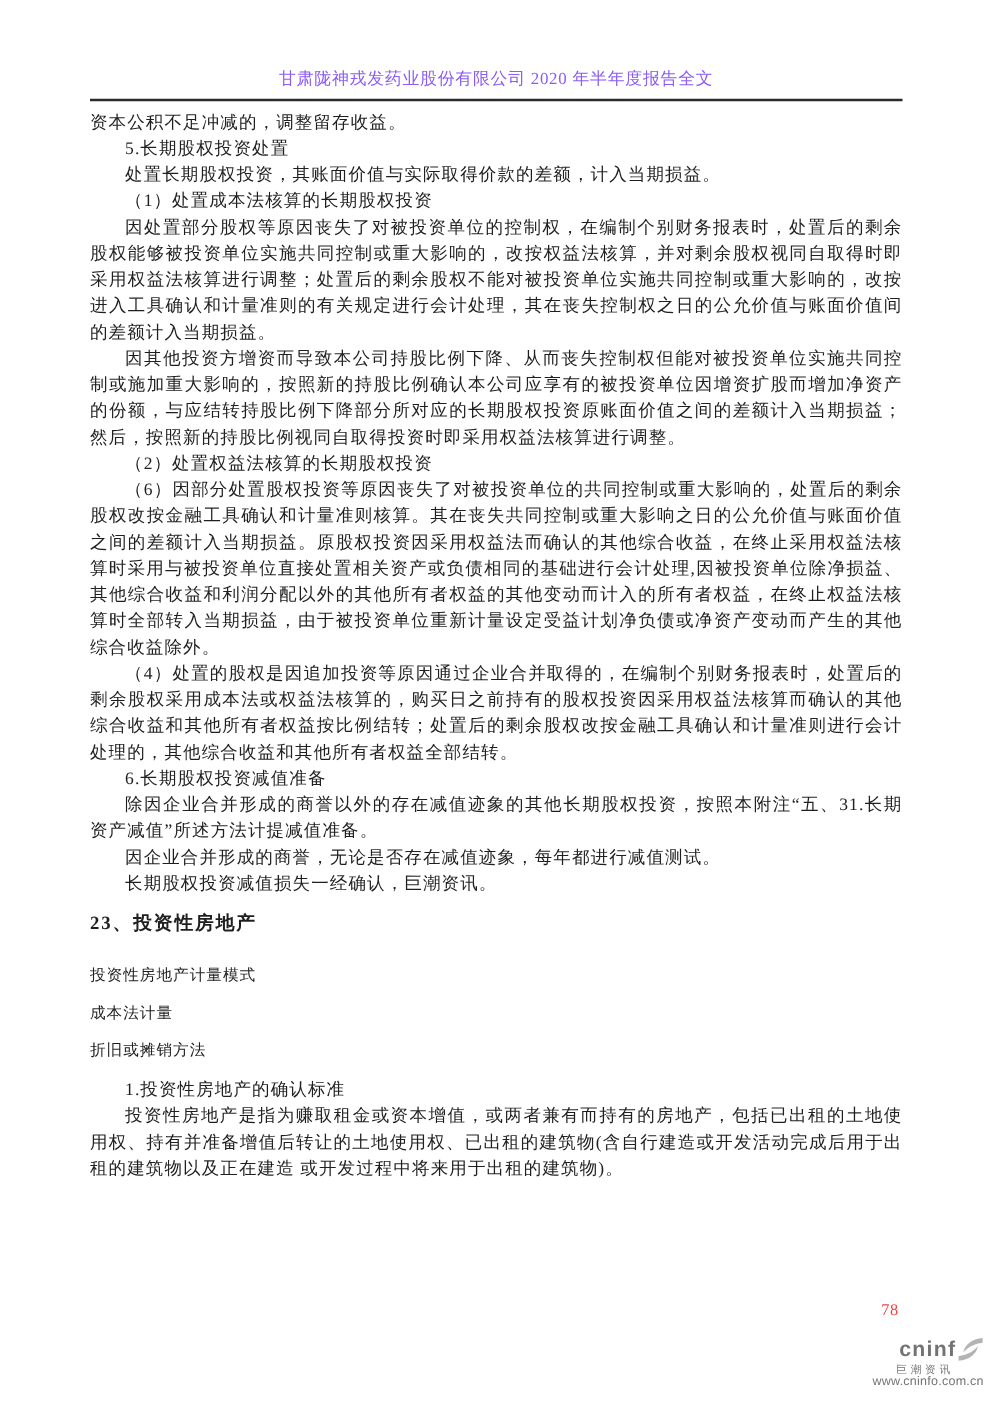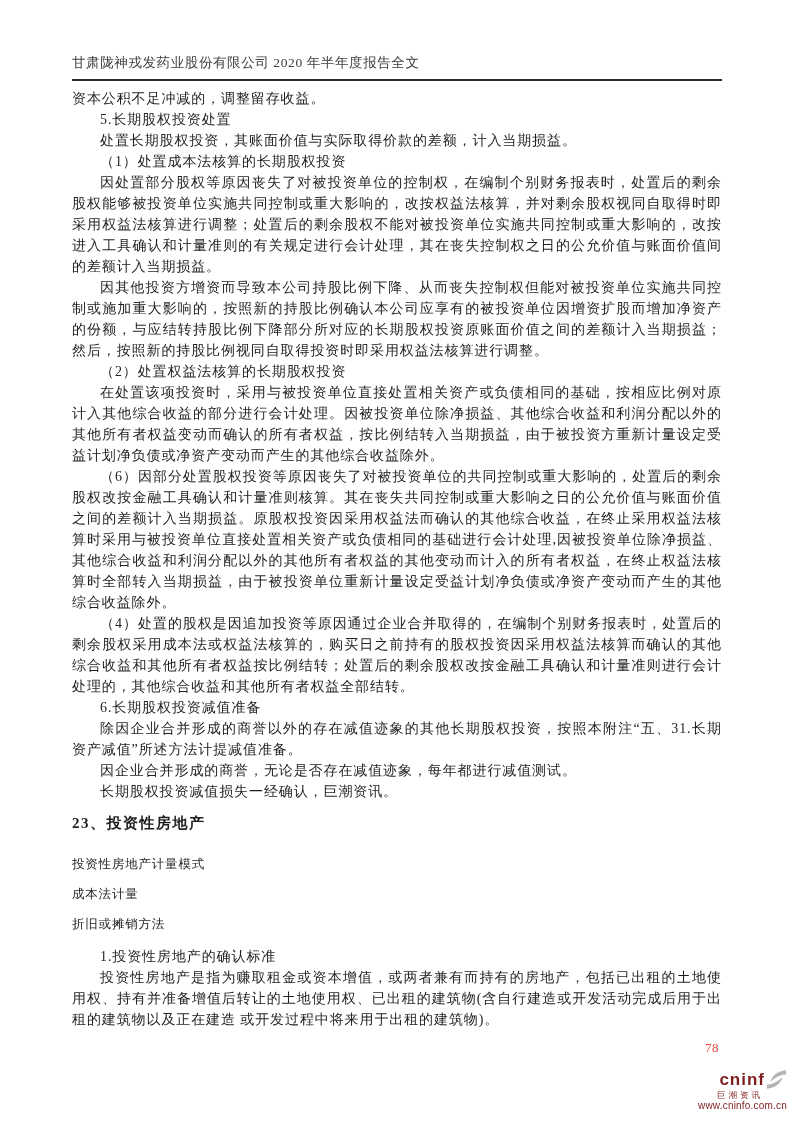--- a/index.html
+++ b/index.html
@@ -12,26 +12,26 @@
     background: #ffffff;
     font-family: "Liberation Serif", "DejaVu Serif", serif;
     color: #1f1f1f;
     overflow: hidden;
   }
   .header {
     position: absolute;
     left: 72px;
     right: 71px;
     top: 54px;
-    text-align: left;
+    text-align: center;
     font-size: 13.5px;
     letter-spacing: 0.6px;
     padding-bottom: 7px;
     border-bottom: 2px solid #2b2b2b;
-    color: #404040;
+    color: #8b5cf6;
     white-space: nowrap;
   }
   .content {
     position: absolute;
     left: 72px;
     right: 71px;
     top: 88px;
   }
   .content p {
     margin: 0;
@@ -66,21 +66,21 @@
     right: 74px;
     font-size: 13px;
     letter-spacing: 0.5px;
     color: #ef4444;
   }
   .watermark {
     position: absolute;
     right: 6px;
     bottom: 11px;
     text-align: right;
-    color: #7f1d1d;
+    color: #737373;
     font-family: "Liberation Sans", "DejaVu Sans", sans-serif;
     line-height: 1;
   }
   .wm-row {
     display: flex;
     align-items: center;
     justify-content: flex-end;
     gap: 1px;
   }
   .wm-brand {
@@ -107,21 +107,20 @@
   <div class="header">甘肃陇神戎发药业股份有限公司 2020 年半年度报告全文</div>
 
   <div class="content" id="content">
       <p class="p0">资本公积不足冲减的，调整留存收益。</p>
       <p class="p">5.长期股权投资处置</p>
       <p class="p">处置长期股权投资，其账面价值与实际取得价款的差额，计入当期损益。</p>
       <p class="p">（1）处置成本法核算的长期股权投资</p>
       <p class="p">因处置部分股权等原因丧失了对被投资单位的控制权，在编制个别财务报表时，处置后的剩余股权能够被投资单位实施共同控制或重大影响的，改按权益法核算，并对剩余股权视同自取得时即采用权益法核算进行调整；处置后的剩余股权不能对被投资单位实施共同控制或重大影响的，改按进入工具确认和计量准则的有关规定进行会计处理，其在丧失控制权之日的公允价值与账面价值间的差额计入当期损益。</p>
       <p class="p">因其他投资方增资而导致本公司持股比例下降、从而丧失控制权但能对被投资单位实施共同控制或施加重大影响的，按照新的持股比例确认本公司应享有的被投资单位因增资扩股而增加净资产的份额，与应结转持股比例下降部分所对应的长期股权投资原账面价值之间的差额计入当期损益；然后，按照新的持股比例视同自取得投资时即采用权益法核算进行调整。</p>
       <p class="p">（2）处置权益法核算的长期股权投资</p>
-      <p class="p">在处置该项投资时，采用与被投资单位直接处置相关资产或负债相同的基础，按相应比例对原计入其他综合收益的部分进行会计处理。因被投资单位除净损益、其他综合收益和利润分配以外的其他所有者权益变动而确认的所有者权益，按比例结转入当期损益，由于被投资方重新计量设定受益计划净负债或净资产变动而产生的其他综合收益除外。</p>
       <p class="p">（6）因部分处置股权投资等原因丧失了对被投资单位的共同控制或重大影响的，处置后的剩余股权改按金融工具确认和计量准则核算。其在丧失共同控制或重大影响之日的公允价值与账面价值之间的差额计入当期损益。原股权投资因采用权益法而确认的其他综合收益，在终止采用权益法核算时采用与被投资单位直接处置相关资产或负债相同的基础进行会计处理,因被投资单位除净损益、其他综合收益和利润分配以外的其他所有者权益的其他变动而计入的所有者权益，在终止权益法核算时全部转入当期损益，由于被投资单位重新计量设定受益计划净负债或净资产变动而产生的其他综合收益除外。</p>
       <p class="p">（4）处置的股权是因追加投资等原因通过企业合并取得的，在编制个别财务报表时，处置后的剩余股权采用成本法或权益法核算的，购买日之前持有的股权投资因采用权益法核算而确认的其他综合收益和其他所有者权益按比例结转；处置后的剩余股权改按金融工具确认和计量准则进行会计处理的，其他综合收益和其他所有者权益全部结转。</p>
       <p class="p">6.长期股权投资减值准备</p>
       <p class="p">除因企业合并形成的商誉以外的存在减值迹象的其他长期股权投资，按照本附注“五、31.长期资产减值”所述方法计提减值准备。</p>
       <p class="p">因企业合并形成的商誉，无论是否存在减值迹象，每年都进行减值测试。</p>
       <p class="p">长期股权投资减值损失一经确认，巨潮资讯。</p>
       <p class="h2">23、投资性房地产</p>
       <p class="label">投资性房地产计量模式</p>
       <p class="label">成本法计量</p>
       <p class="label">折旧或摊销方法</p>

